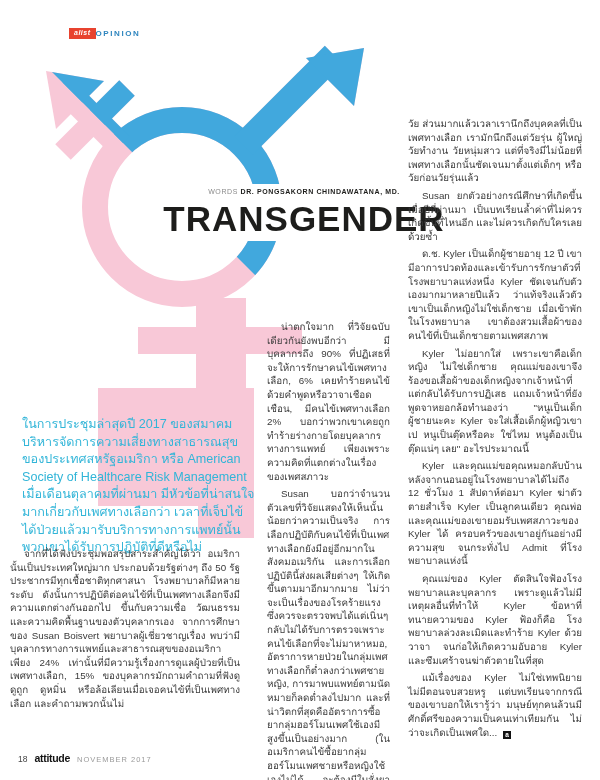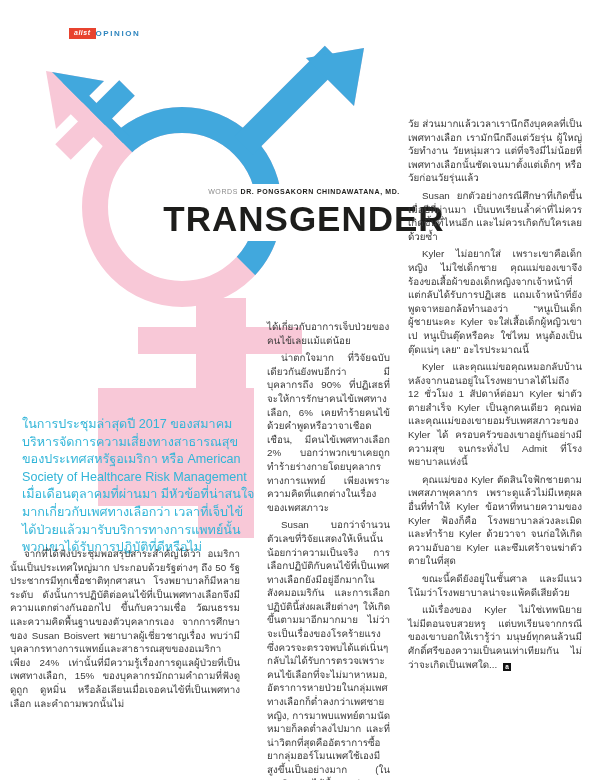--- a/index.html
+++ b/index.html
@@ -97,33 +97,37 @@
 
   <div class="txt intro">
     <p>ในการประชุมล่าสุดปี 2017 ของสมาคมบริหารจัดการความเสี่ยงทางสาธารณสุขของประเทศสหรัฐอเมริกา หรือ American Society of Healthcare Risk Management เมื่อเดือนตุลาคมที่ผ่านมา มีหัวข้อที่น่าสนใจมากเกี่ยวกับเพศทางเลือกว่า เวลาที่เจ็บไข้ได้ป่วยแล้วมารับบริการทางการแพทย์นั้น พวกเขาได้รับการปฏิบัติที่ดีหรือไม่</p>
   </div>
 
   <div class="txt col1">
     <p class="ind">จากที่ได้ฟังประชุมพอสรุปสาระสำคัญได้ว่า อเมริกานั้นเป็นประเทศใหญ่มาก ประกอบด้วยรัฐต่างๆ ถึง 50 รัฐ ประชากรมีทุกเชื้อชาติทุกศาสนา โรงพยาบาลก็มีหลายระดับ ดังนั้นการปฏิบัติต่อคนไข้ที่เป็นเพศทางเลือกจึงมีความแตกต่างกันออกไป ขึ้นกับความเชื่อ วัฒนธรรม และความคิดพื้นฐานของตัวบุคลากรเอง จากการศึกษาของ Susan Boisvert พยาบาลผู้เชี่ยวชาญเรื่อง พบว่ามีบุคลากรทางการแพทย์และสาธารณสุขของอเมริกาเพียง 24% เท่านั้นที่มีความรู้เรื่องการดูแลผู้ป่วยที่เป็นเพศทางเลือก, 15% ของบุคลากรมักถามคำถามที่ฟังดูดูถูก ดูหมิ่น หรือล้อเลียนเมื่อเจอคนไข้ที่เป็นเพศทางเลือก และคำถามพวกนั้นไม่</p>
   </div>
 
   <div class="txt col2">
-    <p>ได้เกี่ยวกับอาการเจ็บป่วยของคนไข้เลยแม้แต่น้อย</p>
     <p class="ind">น่าตกใจมาก ที่วิจัยฉบับเดียวกันยังพบอีกว่า มีบุคลากรถึง 90% ที่ปฏิเสธที่จะให้การรักษาคนไข้เพศทางเลือก, 6% เคยทำร้ายคนไข้ด้วยคำพูดหรือวาจาเชือดเชือน, มีคนไข้เพศทางเลือก 2% บอกว่าพวกเขาเคยถูกทำร้ายร่างกายโดยบุคลากรทางการแพทย์ เพียงเพราะความคิดที่แตกต่างในเรื่องของเพศสภาวะ</p>
     <p class="ind">Susan บอกว่าจำนวนตัวเลขที่วิจัยแสดงให้เห็นนั้นน้อยกว่าความเป็นจริง การเลือกปฏิบัติกับคนไข้ที่เป็นเพศทางเลือกยังมีอยู่อีกมากในสังคมอเมริกัน และการเลือกปฏิบัตินี้ส่งผลเสียต่างๆ ให้เกิดขึ้นตามมาอีกมากมาย ไม่ว่าจะเป็นเรื่องของโรคร้ายแรงซึ่งควรจะตรวจพบได้แต่เนิ่นๆ กลับไม่ได้รับการตรวจเพราะคนไข้เลือกที่จะไม่มาหาหมอ, อัตราการหายป่วยในกลุ่มเพศทางเลือกก็ต่ำลงกว่าเพศชายหญิง, การมาพบแพทย์ตามนัดหมายก็ลดต่ำลงไปมาก และที่น่าวิตกที่สุดคืออัตราการซื้อยากลุ่มฮอร์โมนเพศใช้เองมีสูงขึ้นเป็นอย่างมาก (ในอเมริกาคนไข้ซื้อยากลุ่มฮอร์โมนเพศชายหรือหญิงใช้เองไม่ได้ จะต้องมีใบสั่งยาจากแพทย์เสมอ) รวมถึงคนไข้กลุ่มนี้จะหันไปใช้บริการคลินิกเถื่อนในการทำศัลยกรรมต่างๆ มากขึ้นอย่างมีนัยสำคัญ</p>
 
   </div>
 
   <div class="txt col3">
     <p>วัย ส่วนมากแล้วเวลาเรานึกถึงบุคคลที่เป็นเพศทางเลือก เรามักนึกถึงแต่วัยรุ่น ผู้ใหญ่วัยทำงาน วัยหนุ่มสาว แต่ที่จริงมีไม่น้อยที่เพศทางเลือกนั้นชัดเจนมาตั้งแต่เด็กๆ หรือวัยก่อนวัยรุ่นแล้ว</p>
     <p class="ind">Susan ยกตัวอย่างกรณีศึกษาที่เกิดขึ้นเมื่อปีที่ผ่านมา เป็นบทเรียนล้ำค่าที่ไม่ควรเกิดขึ้นที่ไหนอีก และไม่ควรเกิดกับใครเลยด้วยซ้ำ</p>
+    <p class="ind">ด.ช. Kyler เป็นเด็กผู้ชายอายุ 12 ปี เขามีอาการปวดท้องและเข้ารับการรักษาตัวที่โรงพยาบาลแห่งหนึ่ง Kyler ชัดเจนกับตัวเองมากมาหลายปีแล้ว ว่าแท้จริงแล้วตัวเขาเป็นเด็กหญิงไม่ใช่เด็กชาย เมื่อเข้าพักในโรงพยาบาล เขาต้องสวมเสื้อผ้าของคนไข้ที่เป็นเด็กชายตามเพศสภาพ</p>
     <p class="ind">Kyler ไม่อยากใส่ เพราะเขาคือเด็กหญิง ไม่ใช่เด็กชาย คุณแม่ของเขาจึงร้องขอเสื้อผ้าของเด็กหญิงจากเจ้าหน้าที่ แต่กลับได้รับการปฏิเสธ แถมเจ้าหน้าที่ยังพูดจาหยอกล้อทำนองว่า "หนูเป็นเด็กผู้ชายนะคะ Kyler จะใส่เสื้อเด็กผู้หญิวเขาเป หนูเป็นตุ๊ดหรือคะ ใช่ไหม หนูต้องเป็นตุ๊ดแน่ๆ เลย" อะไรประมาณนี้</p>
     <p class="ind">Kyler และคุณแม่ขอคุณหมอกลับบ้าน หลังจากนอนอยู่ในโรงพยาบาลได้ไม่ถึง 12 ชั่วโมง 1 สัปดาห์ต่อมา Kyler ฆ่าตัวตายสำเร็จ Kyler เป็นลูกคนเดียว คุณพ่อและคุณแม่ของเขายอมรับเพศสภาวะของ Kyler ได้ ครอบครัวของเขาอยู่กันอย่างมีความสุข จนกระทั่งไป Admit ที่โรงพยาบาลแห่งนี้</p>
-    <p class="ind">คุณแม่ของ Kyler ตัดสินใจฟ้กชายตามเพศสภาพุคลากร เพราะดูแล้วไม่มีเหตุผลอื่นที่ทำให้ Kyler ข้อหาที่ทนายความของ Kyler ฟ้องก็คือ โรงพยาบาลล่วงละเมิดและทำร้าย Kyler ด้วยวาจา จนก่อให้เกิดความอับอาย Kyler และซึมเศร้าจนฆ่าตัวตายในที่สุด</p>
-    <p class="ind">ขณะนี้คดียังอยู่ในชั้นศาล และมีแนวโน้มว่าโรงพยาบาลน่าจะแพ้คดีเสียด้วย</p>
+    <p class="ind">คุณแม่ของ Kyler ตัดสินใจฟ้องโรงพยาบาลและบุคลากร เพราะดูแล้วไม่มีเหตุผลอื่นที่ทำให้ Kyler ข้อหาที่ทนายความของ Kyler ฟ้องก็คือ โรงพยาบาลล่วงละเมิดและทำร้าย Kyler ด้วยวาจา จนก่อให้เกิดความอับอาย Kyler และซึมเศร้าจนฆ่าตัวตายในที่สุด</p>
     <p class="ind">
       <span>แม้เรื่องของ Kyler ไม่ใช่เทพนิยาย ไม่มีตอนจบสวยหรู แต่บทเรียนจากกรณีของเขาบอกให้เรารู้ว่า มนุษย์ทุกคนล้วนมีศักดิ์ศรีของความเป็นคนเท่าเทียมกัน ไม่ว่าจะเกิดเป็นเพศใด...</span>
       <span class="endmark">a</span>
     </p>
   </div>
 
+  <div class="footer">
+    <span class="pagenum">18</span>
+    <span class="mag">attitude</span>
+    <span class="issue">NOVEMBER 2017</span>
+  </div>
 
 </div>
 
 </body></html>

